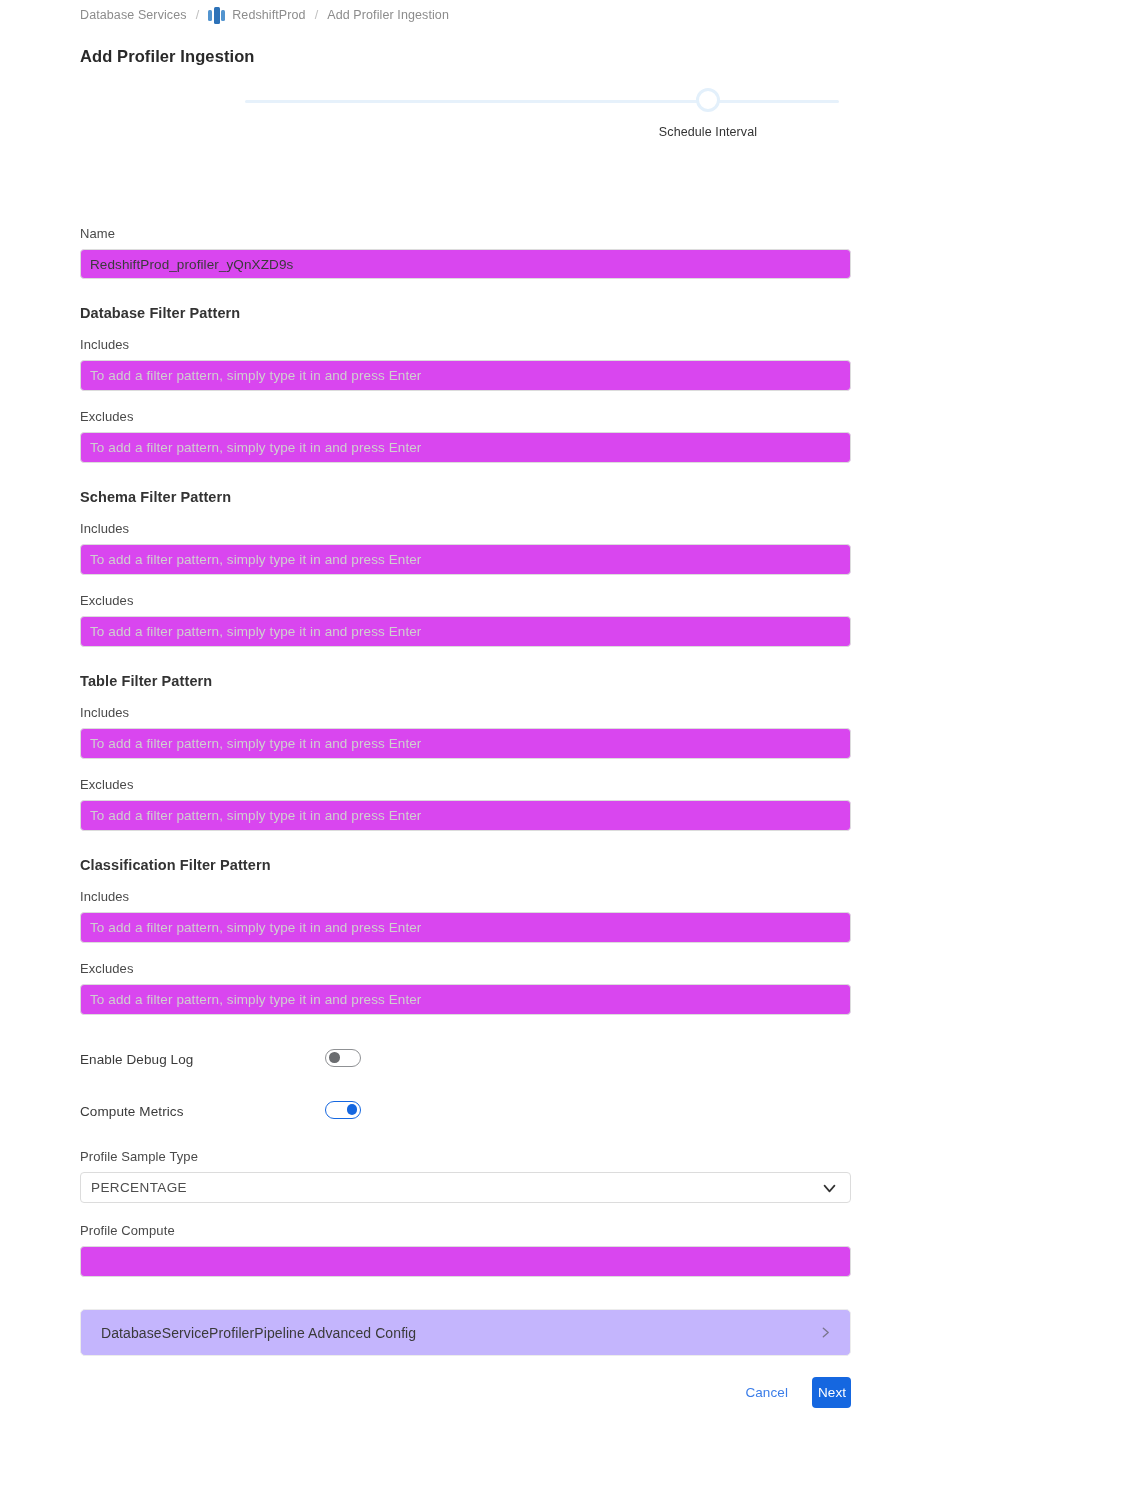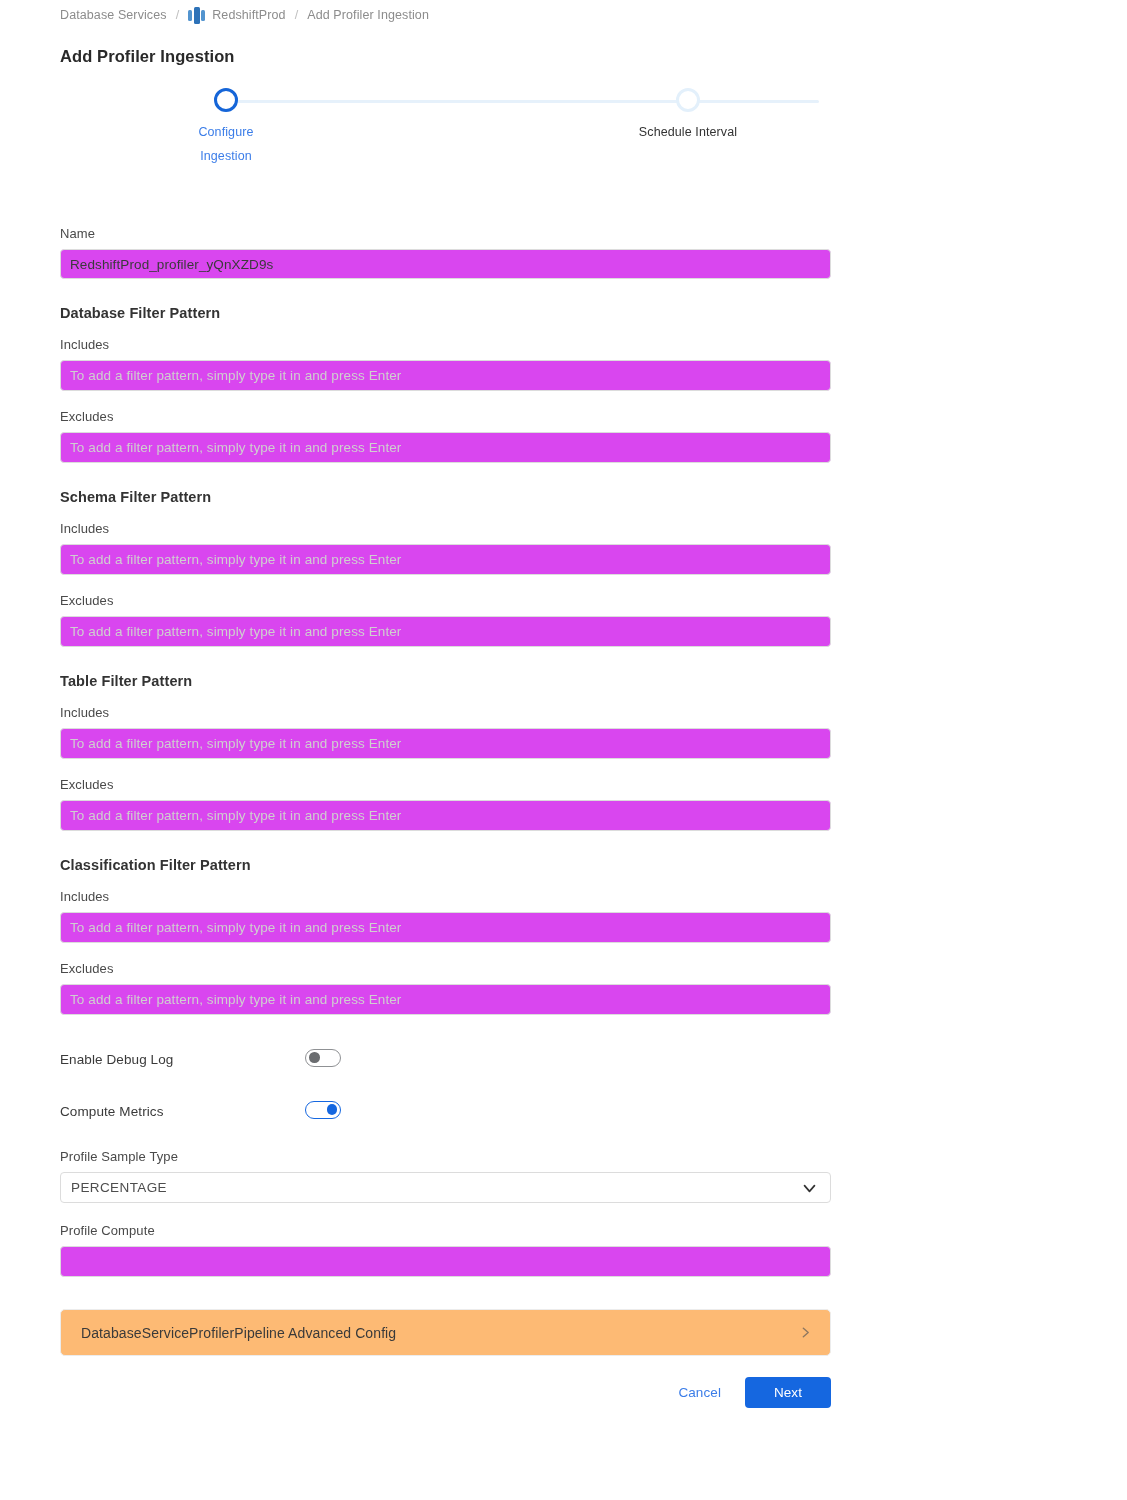--- a/index.html
+++ b/index.html
@@ -12,21 +12,21 @@
     width: 1127px;
     height: 1500px;
     font-family: "Liberation Sans", sans-serif;
     color: #37352f;
     overflow: hidden;
     position: relative;
   }
   .page {
     position: relative;
     width: 1127px;
-    padding-left: 60px;
+    padding-left: 80px;
     padding-top: 6px;
   }
   .content { width: 771px; }
 
   
   .breadcrumb {
     display: flex;
     align-items: center;
     height: 18px;
     font-size: 12.5px;
@@ -192,21 +192,21 @@
     width: 17px; height: 17px;
     margin-top: -8px;
     pointer-events: none;
   }
 
   
   .collapse {
     margin-top: 32px;
     width: 771px;
     height: 47px;
-    background: #fdba74;
+    background: #c4b5fd;
     border: 1px solid #ececec;
     border-radius: 5px;
     display: flex;
     align-items: center;
     padding: 0 18px 0 20px;
     cursor: pointer;
   }
   .collapse-title {
     flex: 1;
     font-size: 14px;
@@ -235,21 +235,21 @@
     margin-right: 14px;
   }
   .btn-next {
     background: #1567e0;
     border: none;
     border-radius: 4px;
     color: #ffffff;
     font-family: "Liberation Sans", sans-serif;
     font-size: 13.5px;
     letter-spacing: .1px;
-    width: 86px; height: 31px;
+    width: 39px; height: 31px;
     cursor: pointer;
   }
 </style>
 </head>
 <body>
 
 <div class="page">
   <div class="content">
 
     <div class="breadcrumb">
@@ -263,27 +263,20 @@
       <span class="crumb">RedshiftProd</span>
       <span class="sep">/</span>
       <span class="crumb">Add Profiler Ingestion</span>
     </div>
 
     <div class="page-title">Add Profiler Ingestion</div>
 
     <div class="stepper">
       <div class="stepper-line"></div>
 
-      <div class="step first">
-        <div class="step-dot active"></div>
-        <div class="step-label active">
-          <span class="ln">Configure</span>
-          <span class="ln">Ingestion</span>
-        </div>
-      </div>
 
       <div class="step last">
         <div class="step-dot inactive"></div>
         <div class="step-label inactive">
           <span class="ln">Schedule Interval</span>
         </div>
       </div>
     </div>
 
     <div class="form">

